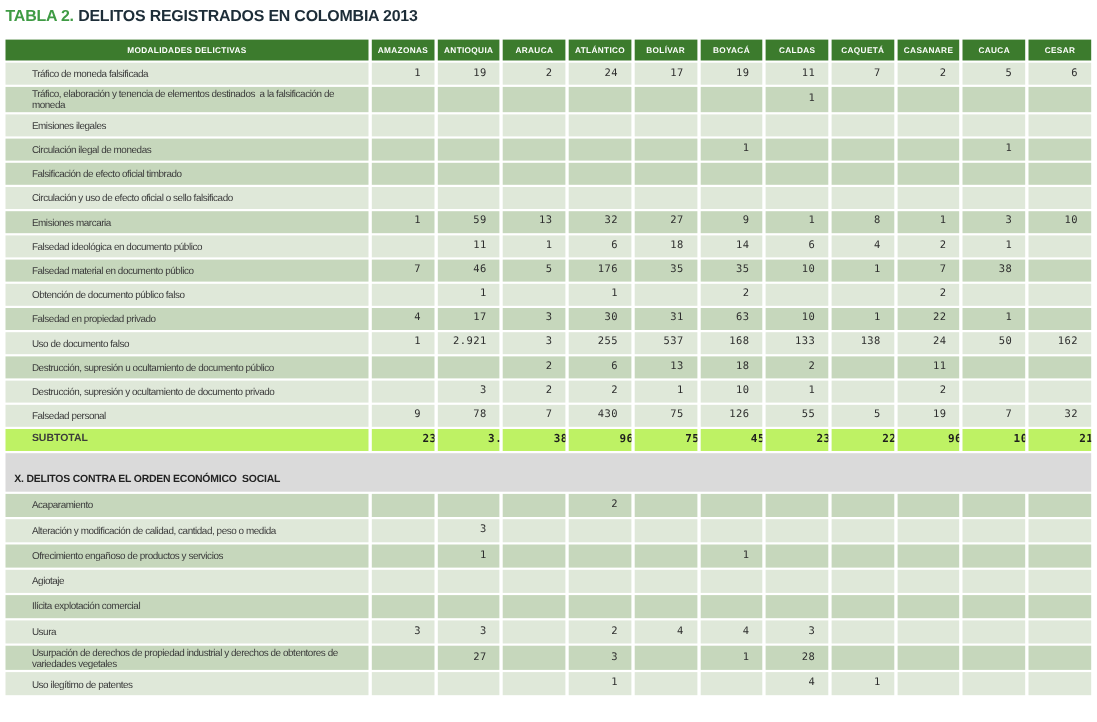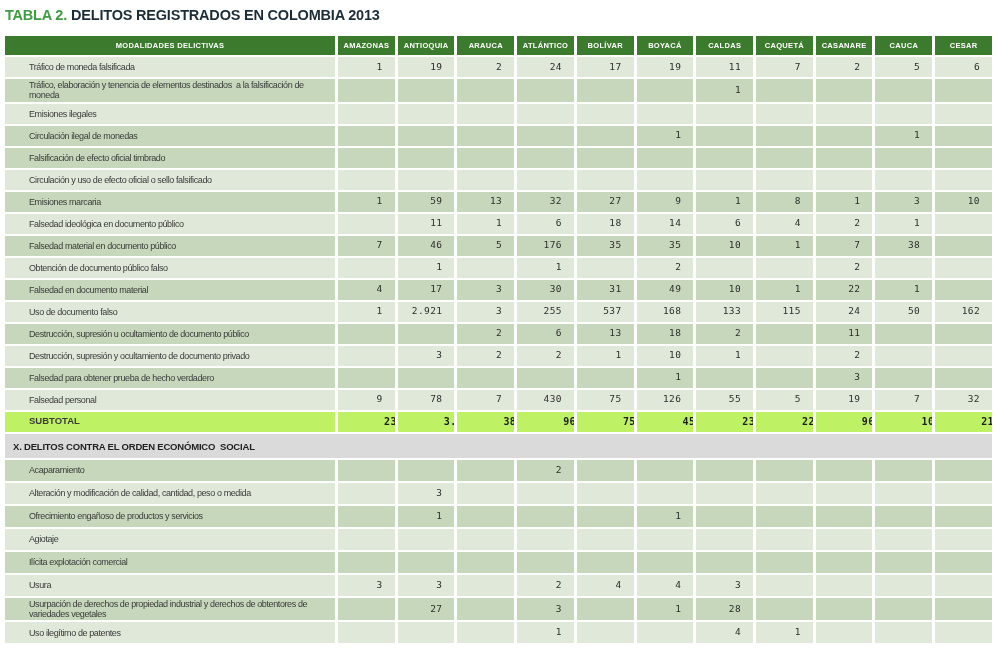--- a/index.html
+++ b/index.html
@@ -65,21 +65,21 @@
     font-family: "DejaVu Sans Mono", monospace;
     font-stretch: condensed;
   }
   tr.sec-b td { height: 19px; }
   tr.subtotal-row td { background: #bef264; font-weight: bold; }
   tr.subtotal-row td.label-cell { font-size: 9.5px; letter-spacing: 0; }
   tr.subtotal-row td.num-cell { font-size: 10px; color: #1e1e1e; padding-left: 46px; }
   tr.section-row td {
     background: #dadada;
     height: 19px;
-    padding: 4px 4px 1px 8px;
+    padding: 15px 4px 1px 8px;
     font-size: 9.5px;
     font-weight: bold;
     letter-spacing: -0.2px;
     color: #222;
     white-space: pre-wrap;
   }
 </style>
 </head>
 <body>
 
@@ -242,43 +242,43 @@
           <td class="num-cell">1</td>
           <td class="num-cell"></td>
           <td class="num-cell">2</td>
           <td class="num-cell"></td>
           <td class="num-cell"></td>
           <td class="num-cell">2</td>
           <td class="num-cell"></td>
           <td class="num-cell"></td>
         </tr>
         <tr class="row-dark">
-          <td class="label-cell">Falsedad en documento material</td>
+          <td class="label-cell">Falsedad en propiedad privado</td>
           <td class="num-cell">4</td>
           <td class="num-cell">17</td>
           <td class="num-cell">3</td>
           <td class="num-cell">30</td>
           <td class="num-cell">31</td>
-          <td class="num-cell">49</td>
+          <td class="num-cell">63</td>
           <td class="num-cell">10</td>
           <td class="num-cell">1</td>
           <td class="num-cell">22</td>
           <td class="num-cell">1</td>
           <td class="num-cell"></td>
         </tr>
         <tr class="row-light">
           <td class="label-cell">Uso de documento falso</td>
           <td class="num-cell">1</td>
           <td class="num-cell">2.921</td>
           <td class="num-cell">3</td>
           <td class="num-cell">255</td>
           <td class="num-cell">537</td>
           <td class="num-cell">168</td>
           <td class="num-cell">133</td>
-          <td class="num-cell">115</td>
+          <td class="num-cell">138</td>
           <td class="num-cell">24</td>
           <td class="num-cell">50</td>
           <td class="num-cell">162</td>
         </tr>
         <tr class="row-dark">
           <td class="label-cell">Destrucción, supresión u ocultamiento de documento público</td>
           <td class="num-cell"></td>
           <td class="num-cell"></td>
           <td class="num-cell">2</td>
           <td class="num-cell">6</td>
@@ -294,34 +294,20 @@
           <td class="label-cell">Destrucción, supresión y ocultamiento de documento privado</td>
           <td class="num-cell"></td>
           <td class="num-cell">3</td>
           <td class="num-cell">2</td>
           <td class="num-cell">2</td>
           <td class="num-cell">1</td>
           <td class="num-cell">10</td>
           <td class="num-cell">1</td>
           <td class="num-cell"></td>
           <td class="num-cell">2</td>
-          <td class="num-cell"></td>
-          <td class="num-cell"></td>
-        </tr>
-        <tr class="row-dark">
-          <td class="label-cell">Falsedad para obtener prueba de hecho verdadero</td>
-          <td class="num-cell"></td>
-          <td class="num-cell"></td>
-          <td class="num-cell"></td>
-          <td class="num-cell"></td>
-          <td class="num-cell"></td>
-          <td class="num-cell">1</td>
-          <td class="num-cell"></td>
-          <td class="num-cell"></td>
-          <td class="num-cell">3</td>
           <td class="num-cell"></td>
           <td class="num-cell"></td>
         </tr>
         <tr class="row-light">
           <td class="label-cell">Falsedad personal</td>
           <td class="num-cell">9</td>
           <td class="num-cell">78</td>
           <td class="num-cell">7</td>
           <td class="num-cell">430</td>
           <td class="num-cell">75</td>

